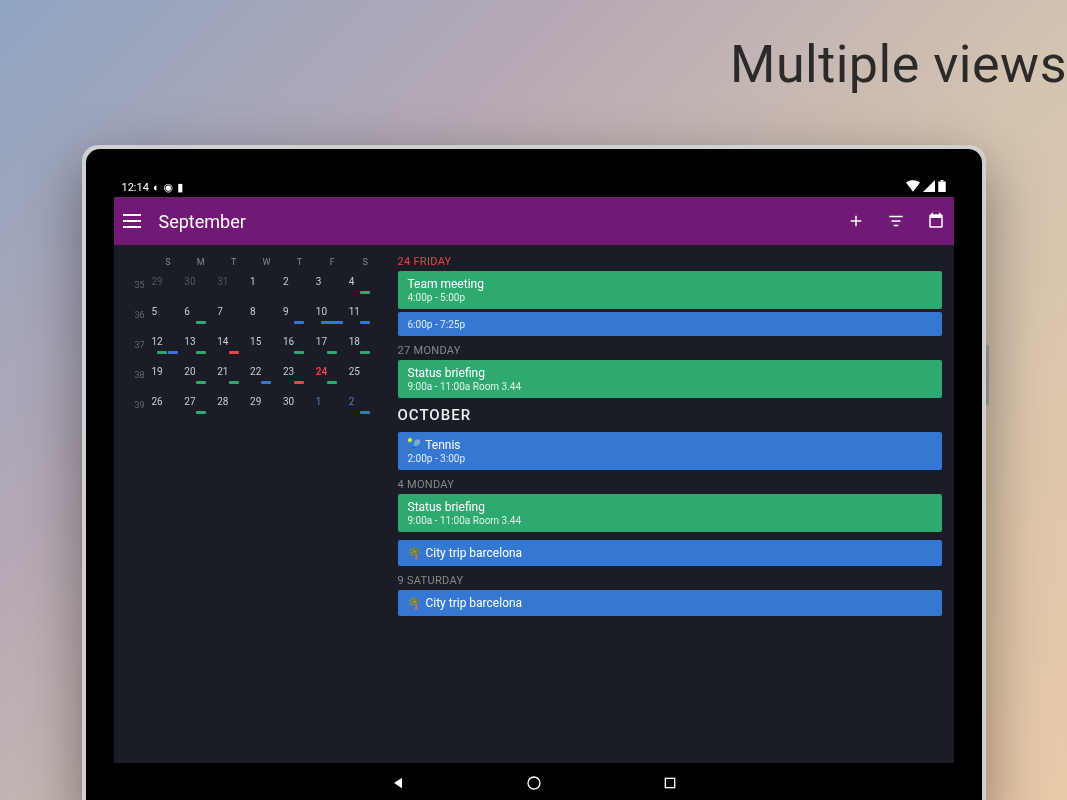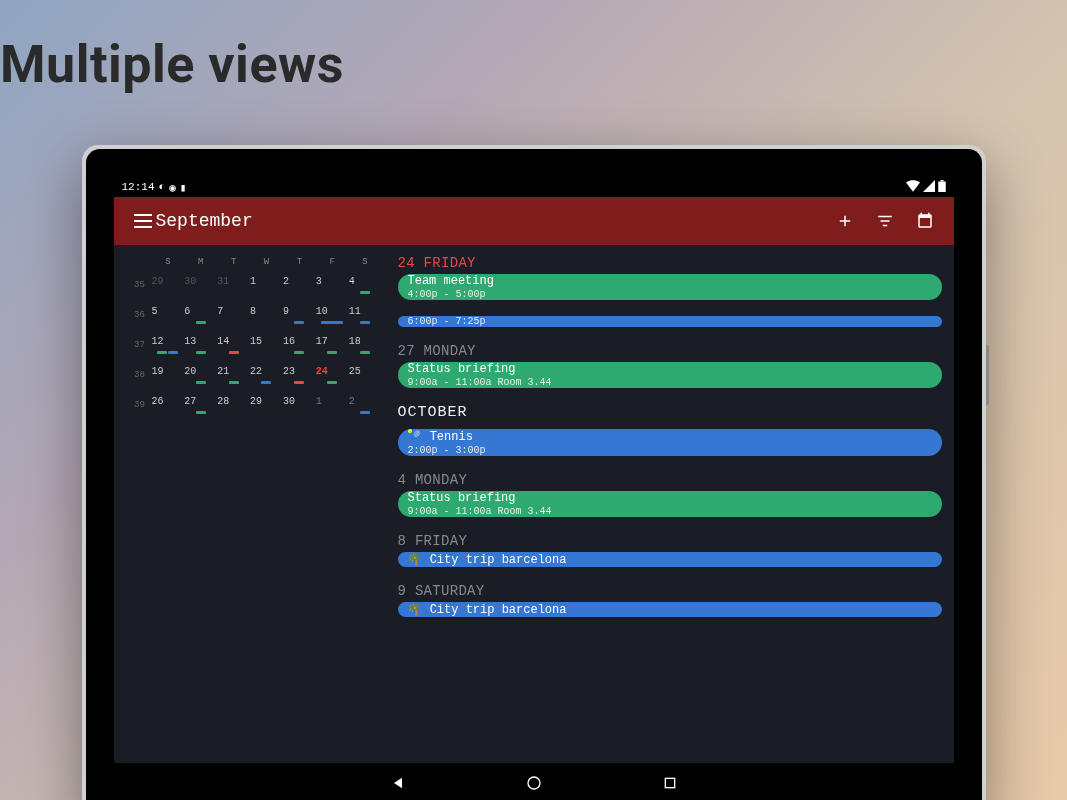--- a/index.html
+++ b/index.html
@@ -5,23 +5,23 @@
 * { margin: 0; padding: 0; box-sizing: border-box; }
 body {
   width: 1067px;
   height: 800px;
   background: linear-gradient(135deg, #8fa5c2 0%, #b5a8b5 30%, #d4c4b0 60%, #e8c9a8 100%);
   font-family: -apple-system, BlinkMacSystemFont, "Segoe UI", Roboto, sans-serif;
   overflow: hidden;
   position: relative;
 }
 .hero-title {
-  text-align: left;
+  text-align: right;
   font-size: 52px;
-  font-weight: 700;
+  font-weight: 400;
   color: #2a2a2a;
   padding-top: 34px;
   letter-spacing: 0.5px;
 }
 .tablet-frame {
   position: absolute;
   left: 50%;
   top: 145px;
   transform: translateX(-50%);
   width: 904px;
@@ -39,41 +39,40 @@
   padding: 28px 28px 10px 28px;
   position: relative;
 }
 .screen {
   width: 100%;
   height: calc(100% - 48px);
   background: #1a1d26;
   display: flex;
   flex-direction: column;
   overflow: hidden;
-  font-family: Liberation Mono, monospace;
 }
 .status-bar {
   height: 20px;
   background: #000;
   display: flex;
   justify-content: space-between;
   align-items: center;
   padding: 0 8px;
   font-size: 11px;
   color: #fff;
 }
 .status-left { display: flex; align-items: center; gap: 4px; }
 .status-right { display: flex; align-items: center; gap: 3px; }
 .app-bar {
   height: 48px;
-  background: #7f1d1d;
+  background: #701a75;
   display: flex;
   align-items: center;
-  padding: 0 20px;
-  gap: 4px;
+  padding: 0 9px;
+  gap: 18px;
 }
 .menu-icon {
   width: 18px;
   height: 14px;
   display: flex;
   flex-direction: column;
   justify-content: space-between;
   cursor: pointer;
 }
 .menu-icon span { height: 2px; background: #fff; width: 100%; }
@@ -117,37 +116,37 @@
 .bar.blue { background: #3478d4; }
 .bar.red { background: #e84545; }
 .bar.wide { width: 22px; }
 
 .agenda {
   flex: 1;
   padding: 10px 12px 0 4px;
   overflow: hidden;
 }
 .day-label {
-  font-size: 14px;
+  font-size: 11px;
   color: #888;
   margin-bottom: 3px;
   letter-spacing: 0.3px;
 }
 .day-label.red { color: #e84545; }
 .month-label {
   font-size: 15px;
   color: #eee;
   font-weight: 500;
   margin: 8px 0 8px 0;
   letter-spacing: 1px;
 }
 .event {
-  padding: 0 10px;
-  margin-bottom: 16px;
-  border-radius: 14px;
+  padding: 6px 10px;
+  margin-bottom: 3px;
+  border-radius: 2px;
   cursor: pointer;
 }
 .event.green { background: #2ea970; }
 .event.blue { background: #3478d4; }
 .event-title { color: #fff; font-size: 12px; }
 .event-sub { color: rgba(255,255,255,0.85); font-size: 10px; margin-top: 1px; }
 .section { margin-bottom: 8px; }
 
 .nav-bar {
   height: 40px;
@@ -369,21 +368,20 @@
 
           <div class="section">
             <div class="day-label">4 MONDAY</div>
             <div class="event green">
               <div class="event-title">Status briefing</div>
               <div class="event-sub">9:00a - 11:00a Room 3.44</div>
             </div>
           </div>
 
           <div class="section">
-            <div class="day-label">8 FRIDAY</div>
             <div class="event blue">
               <div class="event-title">🌴 City trip barcelona</div>
             </div>
           </div>
 
           <div class="section">
             <div class="day-label">9 SATURDAY</div>
             <div class="event blue">
               <div class="event-title">🌴 City trip barcelona</div>
             </div>

